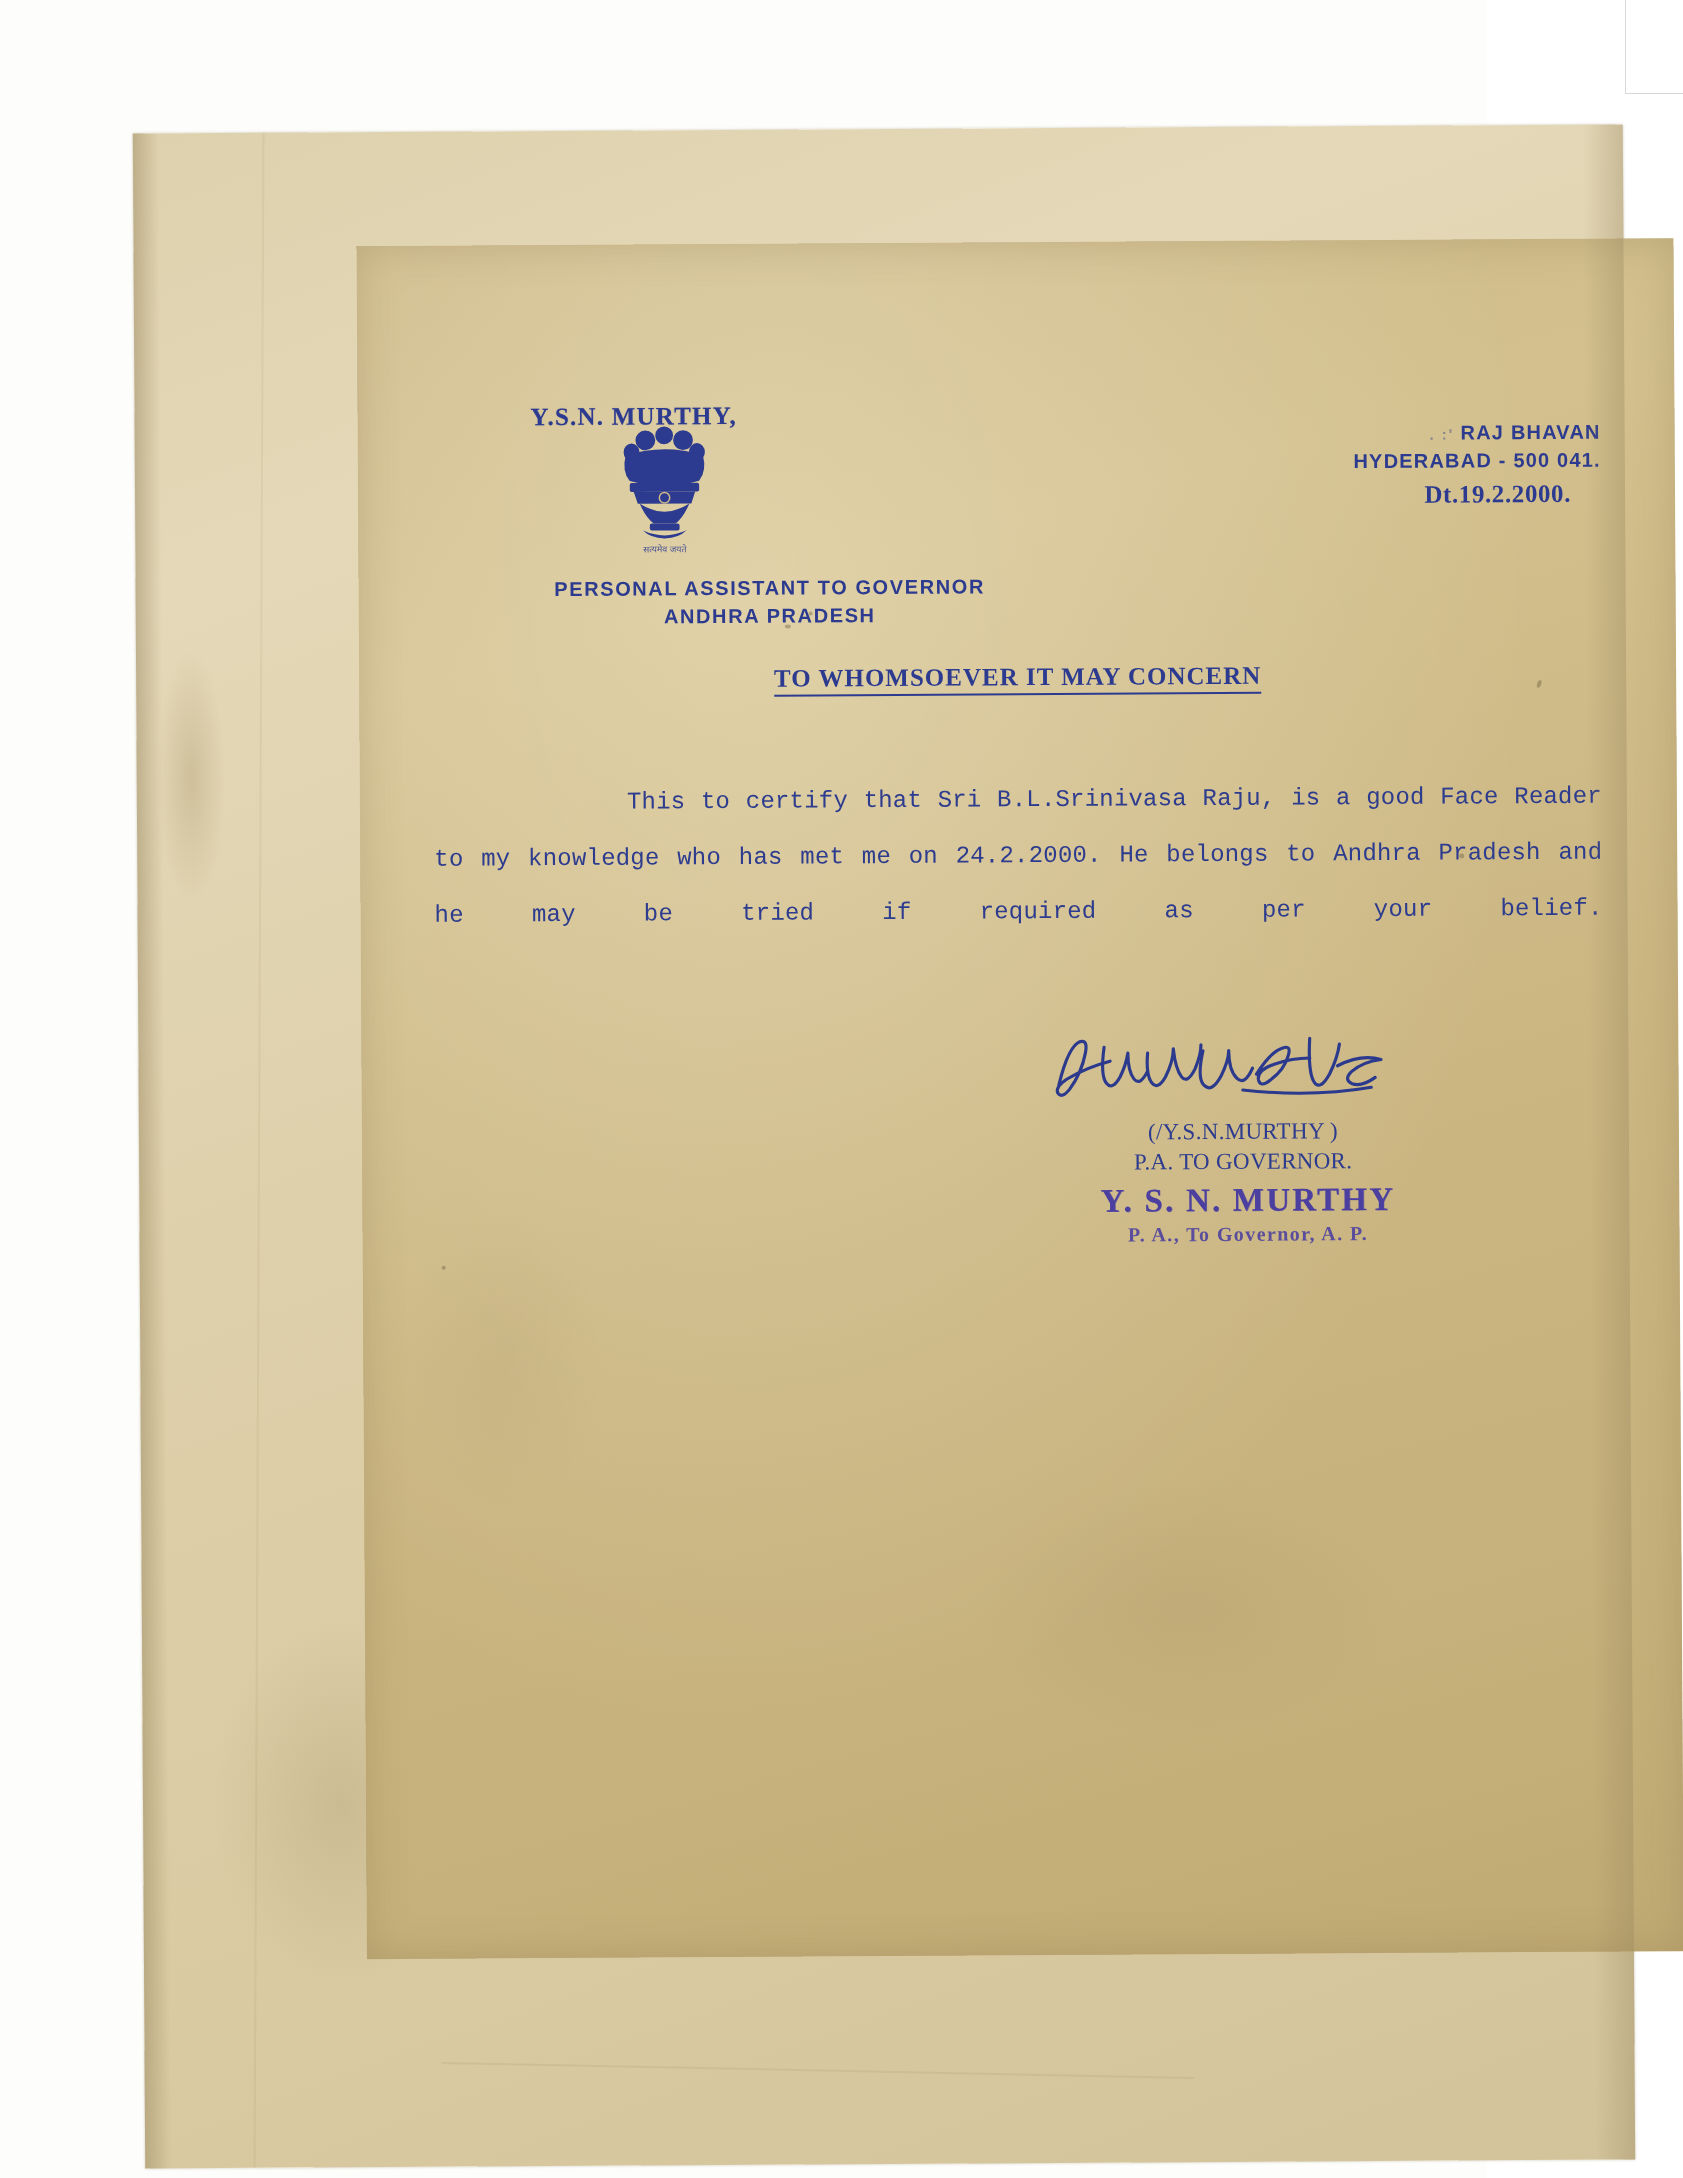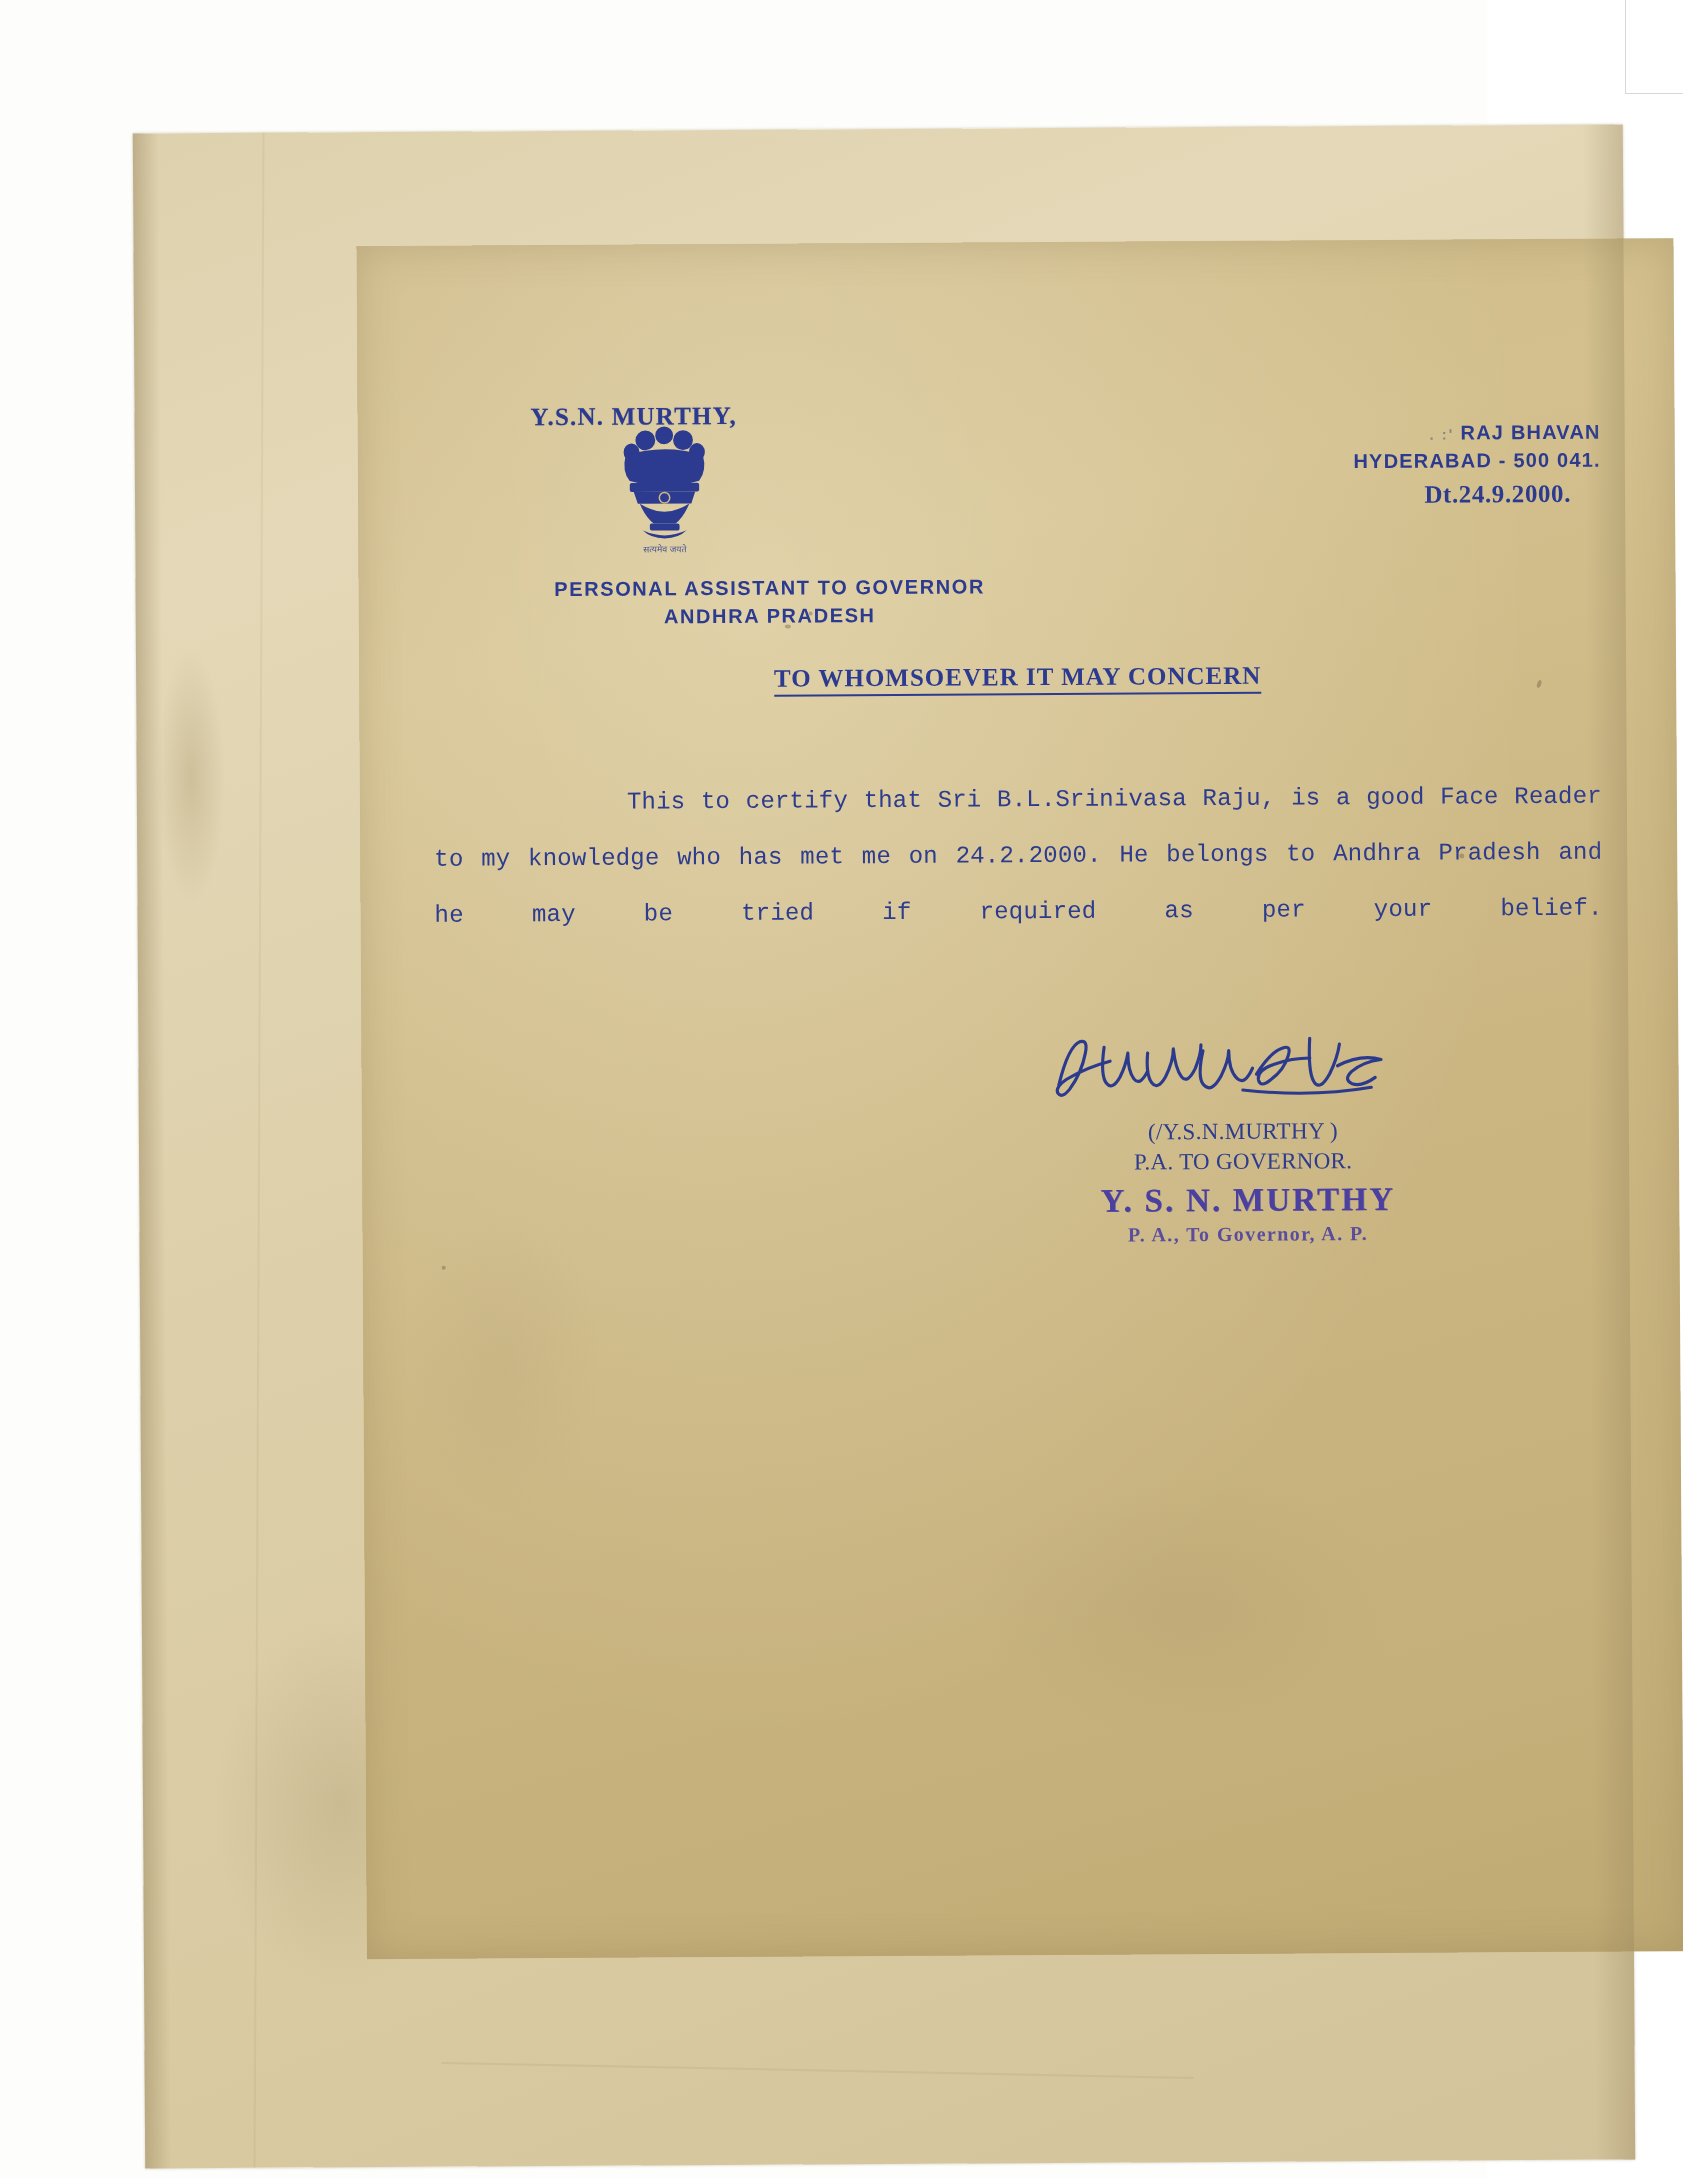--- a/index.html
+++ b/index.html
@@ -309,21 +309,21 @@
         <div>ANDHRA PRADESH</div>
       </div>
 
       <div id="address">
         <div>
           <span class="smudge">. :' </span><span>RAJ BHAVAN</span>
         </div>
         <div>HYDERABAD - 500 041.</div>
       </div>
 
-      <div id="date-line">Dt.24.9.2000.</div>
+      <div id="date-line">Dt.19.2.2000.</div>
 
       <div id="subject">
         <span>TO WHOMSOEVER IT MAY CONCERN</span>
       </div>
 
       <div id="body">
         <p>This to certify that Sri B.L.Srinivasa Raju, is a good Face Reader to my knowledge who has met me on 24.2.2000. He belongs to Andhra Pradesh and he may be tried if required as per your belief.</p>
       </div>
 
       <div id="sig-script">

